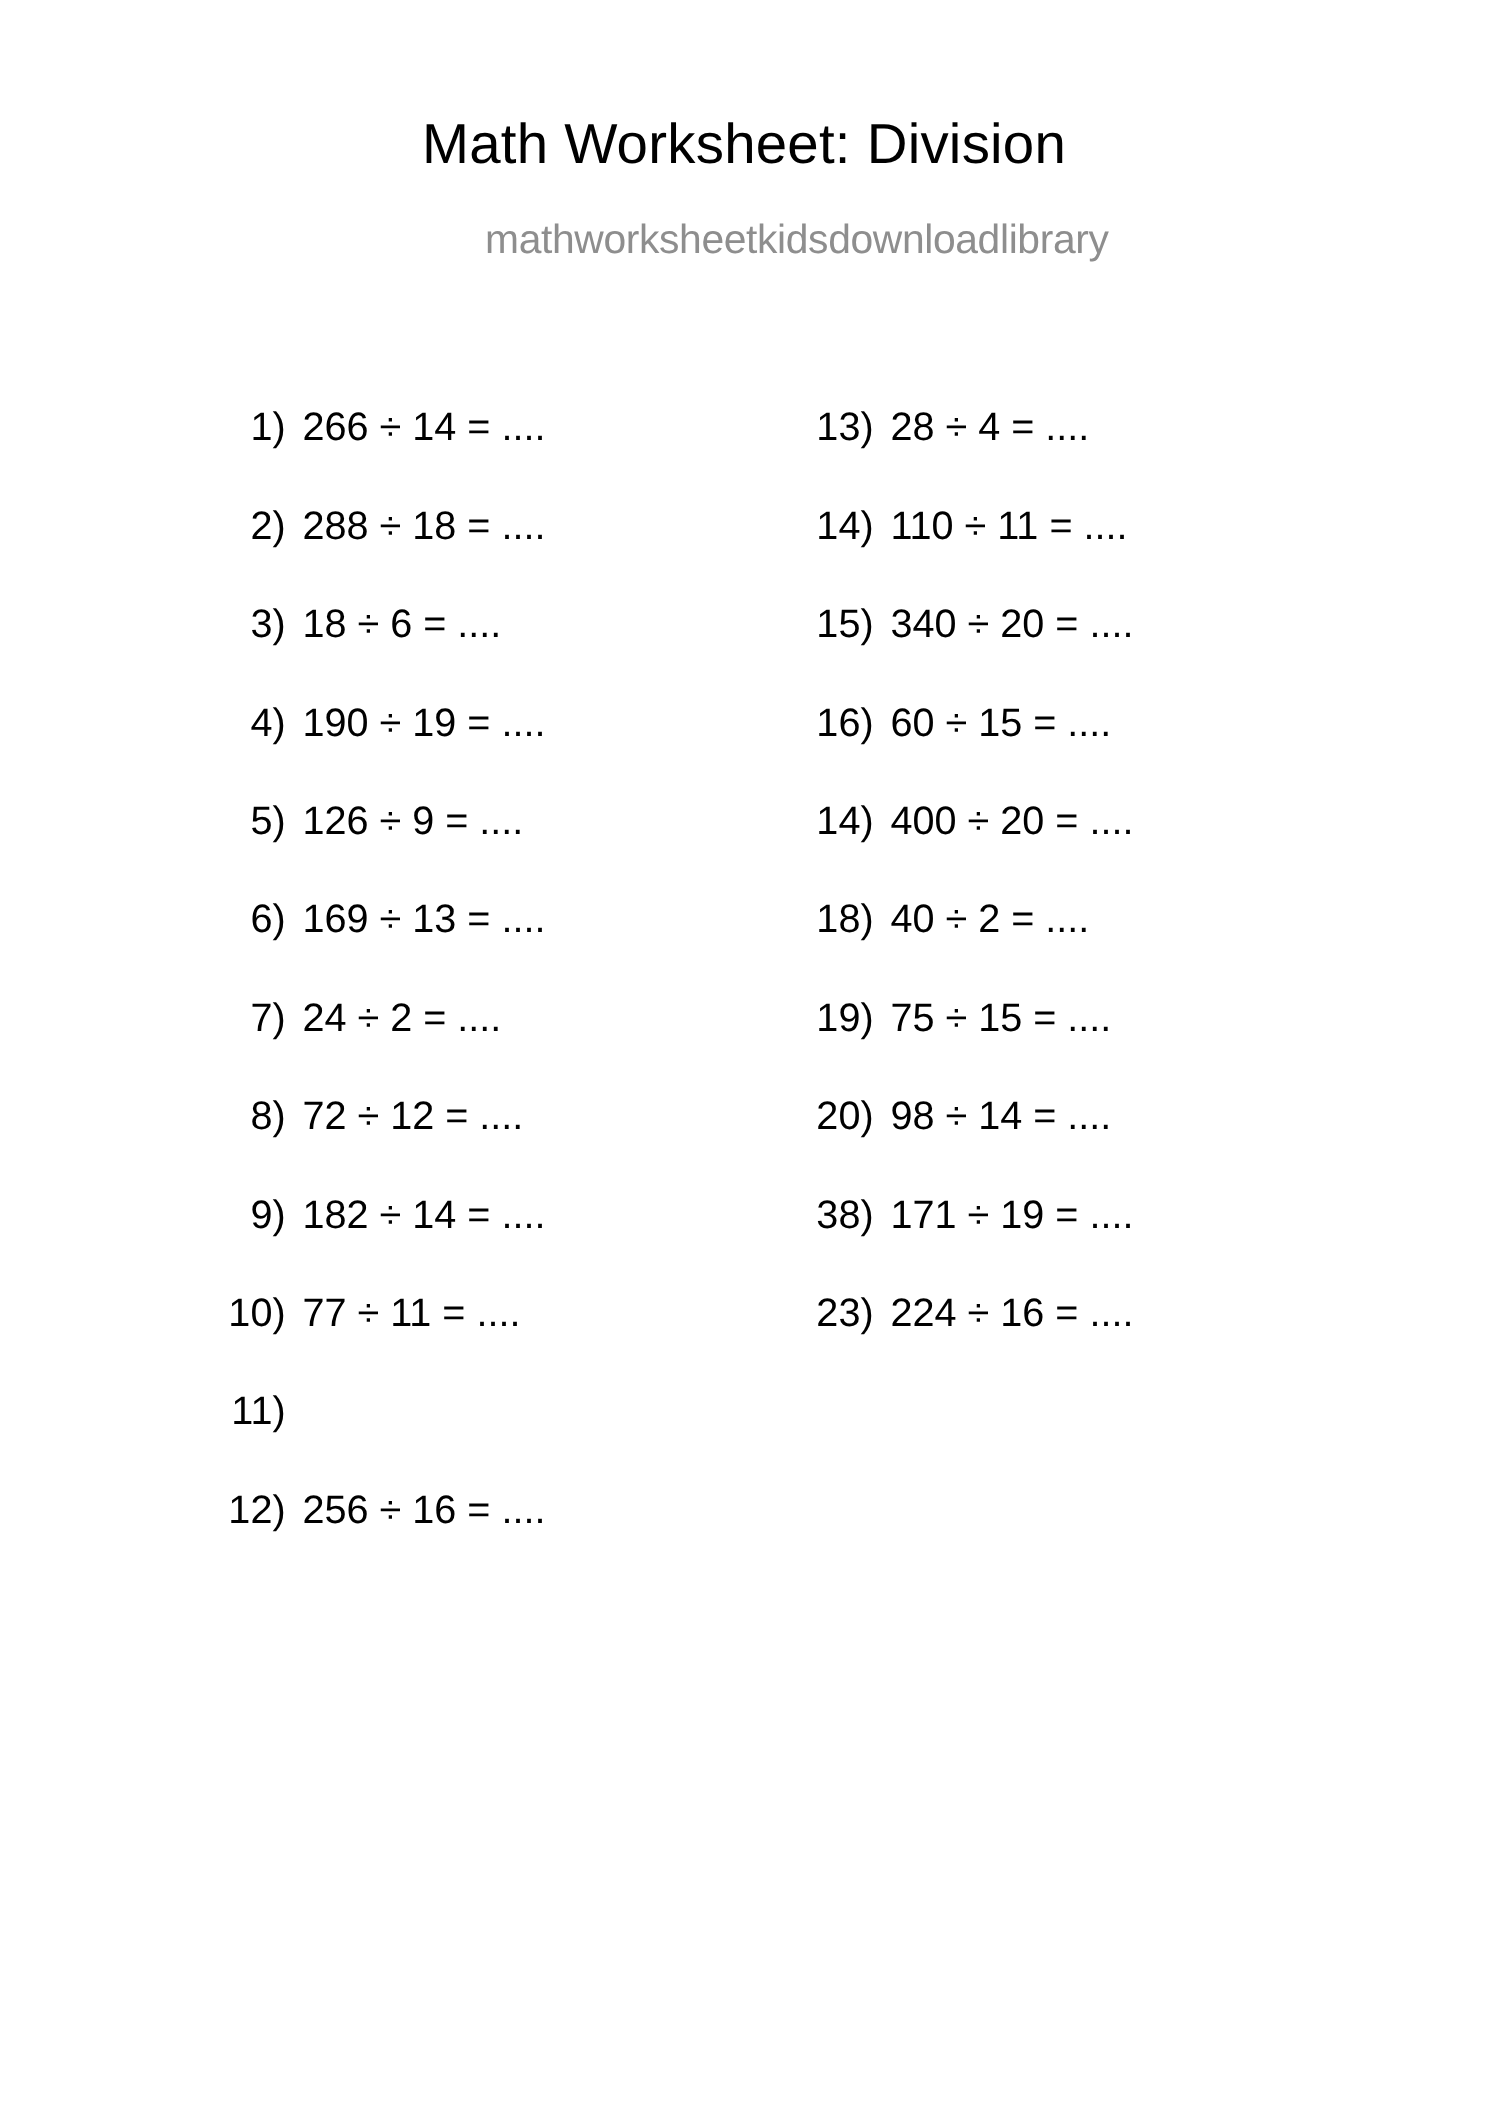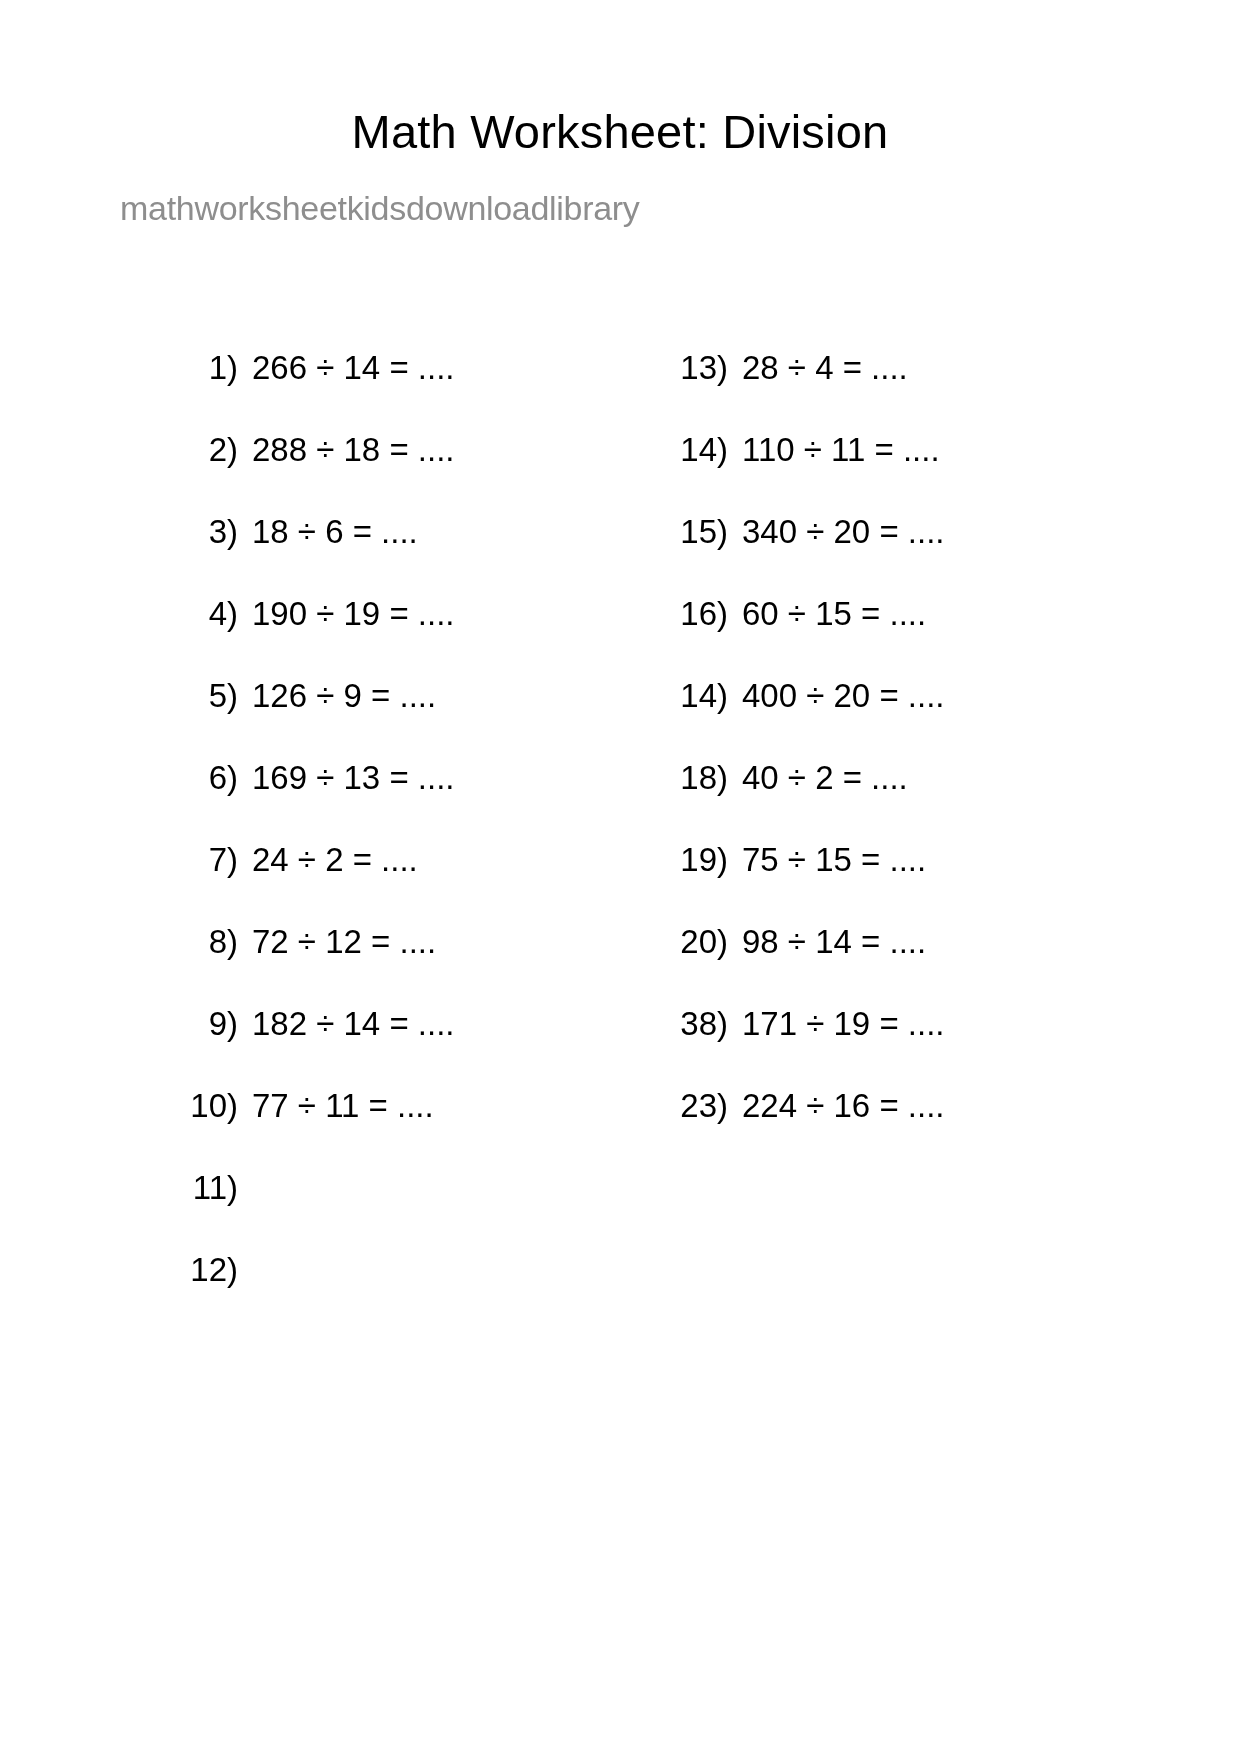--- a/index.html
+++ b/index.html
@@ -19,31 +19,31 @@
     width: 1240px;
     height: 1754px;
     position: relative;
     box-sizing: border-box;
   }
   .title {
     text-align: center;
     font-size: 47px;
     font-weight: normal;
     color: #000000;
-    margin: 12px;
+    margin: 0;
     padding-top: 92px;
     letter-spacing: 0.2px;
   }
   .subtitle {
-    text-align: left;
+    text-align: center;
     font-size: 34px;
     color: #8e8e8e;
-    margin: 0;
+    margin: 16px;
     padding-top: 18px;
-    padding-left: 120px;
+    padding-left: 88px;
     letter-spacing: -0.3px;
   }
   .columns {
     position: absolute;
     top: 315px;
     left: 0;
     width: 1240px;
     display: flex;
     flex-direction: row;
   }
@@ -127,20 +127,21 @@
       </div>
       <div class="problem">
         <span class="pnum">10)</span>
         <span class="pbody">77 ÷ 11 = ....</span>
       </div>
       <div class="problem">
         <span class="pnum">11)</span>
       </div>
       <div class="problem">
         <span class="pnum">12)</span>
+        <span class="pbody">256 ÷ 16 = ....</span>
       </div>
 
     </div>
 
     <div class="col col-right">
 
       <div class="problem">
         <span class="pnum">13)</span>
         <span class="pbody">28 ÷ 4 = ....</span>
       </div>

